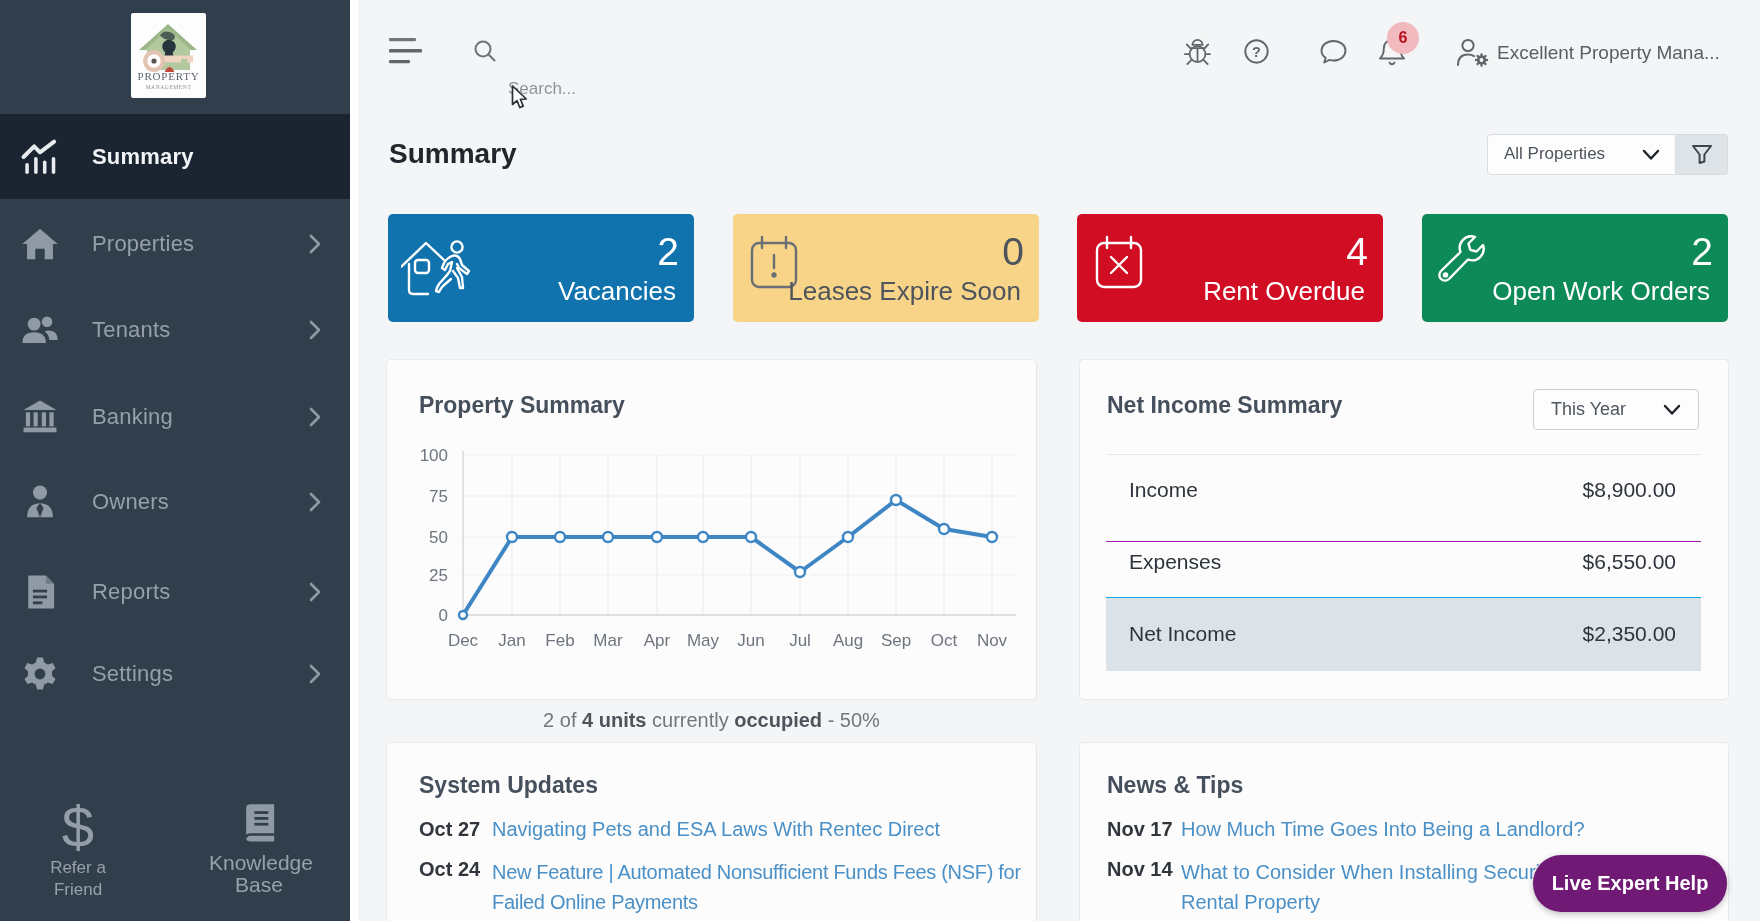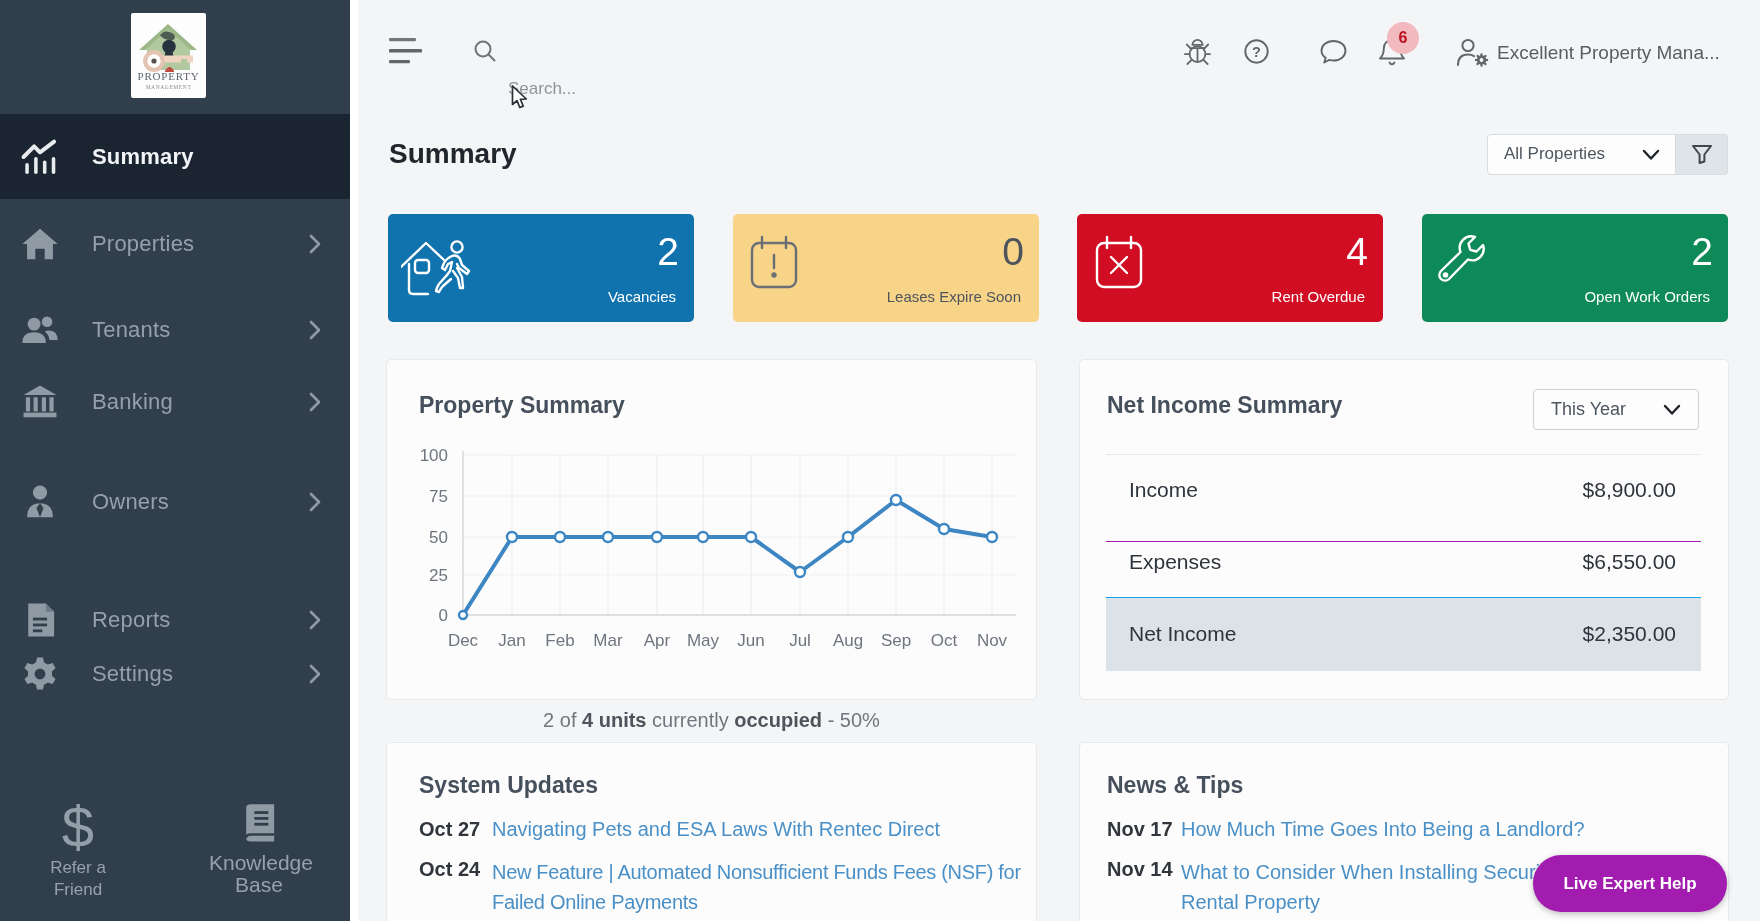--- a/index.html
+++ b/index.html
@@ -10,21 +10,21 @@
 .logo { position:absolute; left:131px; top:13px; width:75px; height:85px; background:#fdfdfd; border-radius:2px; }
 .active-row { position:absolute; left:0; top:114px; width:350px; height:85px; background:#1b2531; }
 .mi { position:absolute; left:0; width:350px; height:86px; color:#95a0aa; }
 .mi .lbl { position:absolute; left:92px; top:50%; transform:translateY(-50%); font-size:22px; letter-spacing:0.2px; }
 .mi .chev { position:absolute; right:28px; top:50%; transform:translateY(-50%); }
 .mi .ic { position:absolute; left:20px; top:50%; transform:translateY(-50%); width:40px; height:40px; }
 .sb-bottom { position:absolute; color:#97a1ab; text-align:center; font-size:16px; line-height:21px; }
 h1.pagetitle { position:absolute; left:389px; top:138px; font-size:28px; font-weight:bold; color:#21262c; letter-spacing:0px; }
 .statcard { position:absolute; top:214px; width:306px; height:108px; border-radius:5px; color:#fff; }
 .statcard .num { position:absolute; right:15px; top:16px; font-size:39px; font-weight:normal; }
-.statcard .cap { position:absolute; right:18px; bottom:18px; font-size:15px; line-height:1;margin-top:12px; }
+.statcard .cap { position:absolute; right:18px; bottom:18px; font-size:26px; line-height:1;margin-top:12px; }
 .statcard .icw { position:absolute; left:14px; top:50%; transform:translateY(-50%); }
 .card { position:absolute; background:#fcfcfd; border:1px solid #e7e9ea; border-radius:5px; }
 .ctitle { position:absolute; font-size:23px; font-weight:bold; color:#46505c; }
 a.lnk { color:#4a90c6; text-decoration:none; }
 </style>
 </head>
 <body>
 <div class="sidebar"></div>
 <div class="scrollstrip"></div>
 <div class="logo">
@@ -71,21 +71,21 @@
     <path d="M2 28 q0 -9 10 -9 q10 0 10 9 Z"></path>
     <circle cx="23" cy="10" r="4.5"></circle>
     <path d="M24 17.5 q8 0 8 8 l-7 0 q-0.5 -5 -4 -7 q1.5 -1 3 -1 Z"></path>
   </svg>
   <span class="lbl">Tenants</span>
   <svg class="chev" width="14" height="22" viewBox="0 0 14 22" fill="none" stroke="#8f9aa5" stroke-width="2.6" stroke-linecap="round" stroke-linejoin="round">
       <path d="M3 3 L11 11 L3 19"></path>
     </svg>
 </div>
 
-<div class="mi" style="top:359px;padding-left:8px;">
+<div class="mi" style="top:374px;padding-left:8px;">
   <svg class="ic" viewBox="0 0 34 34" fill="#8f9aa5">
     <path d="M17 3 L31 11 L3 11 Z"></path>
     <rect x="5" y="13" width="3.6" height="12"></rect>
     <rect x="11.5" y="13" width="3.6" height="12"></rect>
     <rect x="18.5" y="13" width="3.6" height="12"></rect>
     <rect x="25" y="13" width="3.6" height="12"></rect>
     <rect x="3" y="26" width="28" height="4"></rect>
   </svg>
   <span class="lbl">Banking</span>
   <svg class="chev" width="14" height="22" viewBox="0 0 14 22" fill="none" stroke="#8f9aa5" stroke-width="2.6" stroke-linecap="round" stroke-linejoin="round">
@@ -98,21 +98,21 @@
     <circle cx="17" cy="9" r="6"></circle>
     <path d="M6 30 q0 -12 11 -12 q11 0 11 12 Z"></path>
     <path d="M17 18 l-3 4 l3 8 l3 -8 Z" fill="#313e4c"></path>
   </svg>
   <span class="lbl">Owners</span>
   <svg class="chev" width="14" height="22" viewBox="0 0 14 22" fill="none" stroke="#8f9aa5" stroke-width="2.6" stroke-linecap="round" stroke-linejoin="round">
       <path d="M3 3 L11 11 L3 19"></path>
     </svg>
 </div>
 
-<div class="mi" style="top:577px;text-decoration:underline;">
+<div class="mi" style="top:549px;text-decoration:underline;">
   <svg class="ic" viewBox="0 0 34 34" fill="#8f9aa5">
     <path d="M7 3 L22 3 L29 10 L29 31 L7 31 Z"></path>
     <path d="M22 3 L22 10 L29 10 Z" fill="#6e7a86"></path>
     <rect x="11" y="15" width="12" height="2.4" fill="#313e4c"></rect>
     <rect x="11" y="20" width="12" height="2.4" fill="#313e4c"></rect>
     <rect x="11" y="25" width="8" height="2.4" fill="#313e4c"></rect>
   </svg>
   <span class="lbl">Reports</span>
   <svg class="chev" width="14" height="22" viewBox="0 0 14 22" fill="none" stroke="#8f9aa5" stroke-width="2.6" stroke-linecap="round" stroke-linejoin="round">
       <path d="M3 3 L11 11 L3 19"></path>
@@ -353,13 +353,13 @@
 <div style="position:absolute; left:419px; top:858px; font-size:20px; font-weight:bold; color:#31363d;">Oct 24</div>
 <div style="position:absolute; left:492px; top:858px; font-size:20px; line-height:29.5px; white-space:nowrap; letter-spacing:-0.3px;"><a class="lnk">New Feature | Automated Nonsufficient Funds Fees (NSF) for<br>Failed Online Payments</a></div>
 
 <div class="card" style="left:1079px; top:742px; width:650px; height:200px;"></div>
 <div class="ctitle" style="left:1107px; top:772px;">News &amp; Tips</div>
 <div style="position:absolute; left:1107px; top:818px; font-size:20px; font-weight:bold; color:#31363d;">Nov 17</div>
 <div style="position:absolute; left:1181px; top:818px; font-size:20px;"><a class="lnk">How Much Time Goes Into Being a Landlord?</a></div>
 <div style="position:absolute; left:1107px; top:858px; font-size:20px; font-weight:bold; color:#31363d;">Nov 14</div>
 <div style="position:absolute; left:1181px; top:858px; font-size:20px; line-height:29.5px; white-space:nowrap;"><a class="lnk">What to Consider When Installing Security Cameras at a<br>Rental Property</a></div>
 
-<div style="position:absolute; left:1533px; top:855px; width:194px; height:57px; background:#a21caf; border-radius:28px; text-align:center; line-height:57px; font-size:17px; font-weight:bold; color:#fff; box-shadow:0 2px 6px rgba(0,0,0,0.25);">Live Expert Help</div>
+<div style="position:absolute; left:1533px; top:855px; width:194px; height:57px; background:#701a75; border-radius:28px; text-align:center; line-height:57px; font-size:20px; font-weight:bold; color:#fff; box-shadow:0 2px 6px rgba(0,0,0,0.25);">Live Expert Help</div>
 
 </body></html>

